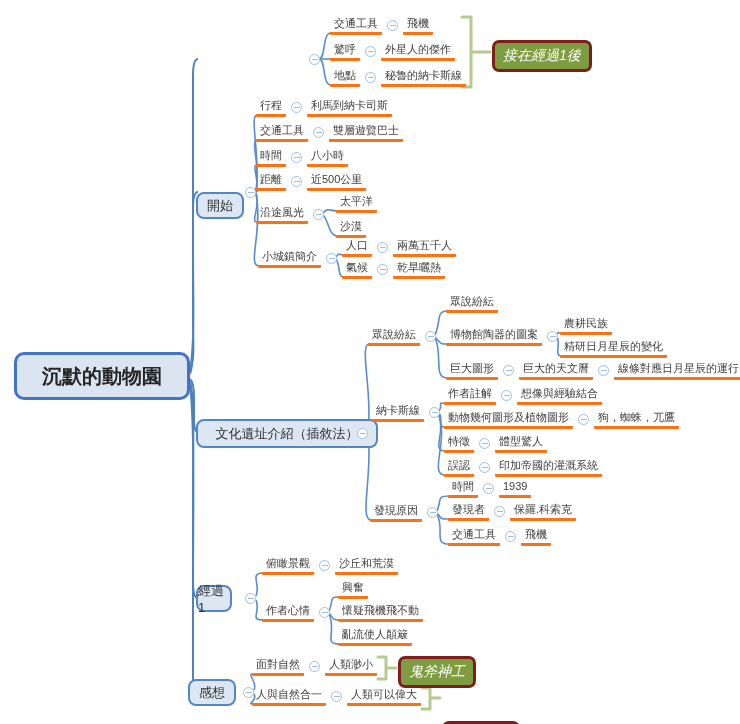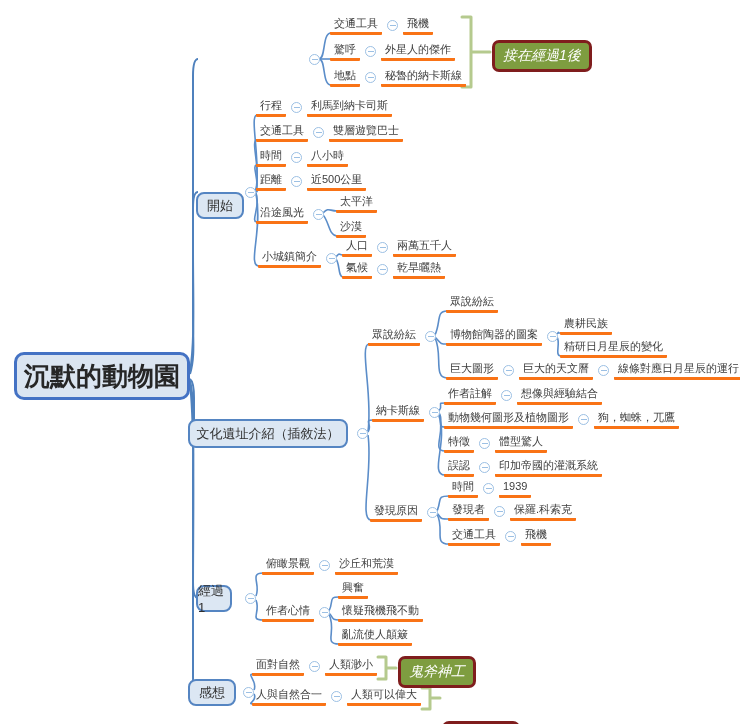--- a/index.html
+++ b/index.html
@@ -9,21 +9,21 @@
   .row{position:absolute;display:flex;align-items:center;white-space:nowrap;}
   .topic{font-size:11px;line-height:12px;color:#3d3d3d;padding:1px 4px 3px;
          border-bottom:3px solid #f97316;border-radius:1px;}
   .minus{flex:none;width:9px;height:9px;margin:0 5px;border:1px solid #9cc0e4;border-radius:50%;
          position:relative;background:#fff;box-sizing:content-box;}
   .minus::after{content:"";position:absolute;left:1.5px;right:1.5px;top:3.5px;height:1px;background:#9cc0e4;}
   .minus.abs{position:absolute;margin:0;}
   .node{position:absolute;display:flex;align-items:center;justify-content:center;box-sizing:border-box;
         background:#dce7f3;border:2px solid #5585c2;border-radius:8px;font-size:13px;color:#2f2f2f;}
   .node.root{border:3px solid #4472c4;border-radius:10px;background:#dbe5f1;
-             font-size:26px;font-weight:bold;color:#262626;}
+             font-size:20px;font-weight:bold;color:#262626;}
   .callout{position:absolute;background:#7e9d40;border:3px solid #7f1d1d;color:#ffffff;
            font-size:14px;font-style:italic;padding:4px 8px;border-radius:7px;white-space:nowrap;text-align:center;}
 </style>
 </head>
 <body>
 
 <div class="canvas">
 
   <svg class="wires" width="740" height="724">
     <g stroke="#4f81bd" stroke-width="2" fill="none">
@@ -141,21 +141,21 @@
     <span class="topic">人口</span>
     <span class="minus"></span>
     <span class="topic">兩萬五千人</span>
   </div>
   <div class="row" style="left:342px;top:260px">
     <span class="topic">氣候</span>
     <span class="minus"></span>
     <span class="topic">乾旱曬熱</span>
   </div>
 
-  <div class="node" style="left:188px;top:419px;width:160px;height:29px">文化遺址介紹（插敘法）</div>
+  <div class="node" style="left:196px;top:419px;width:182px;height:29px">文化遺址介紹（插敘法）</div>
   <div class="minus abs" style="left:357px;top:428px"></div>
 
   <div class="row" style="left:368px;top:327px">
     <span class="topic">眾說紛紜</span>
     <span class="minus"></span>
   </div>
   <div class="row" style="left:446px;top:294px">
     <span class="topic">眾說紛紜</span>
   </div>
   <div class="row" style="left:446px;top:327px">

